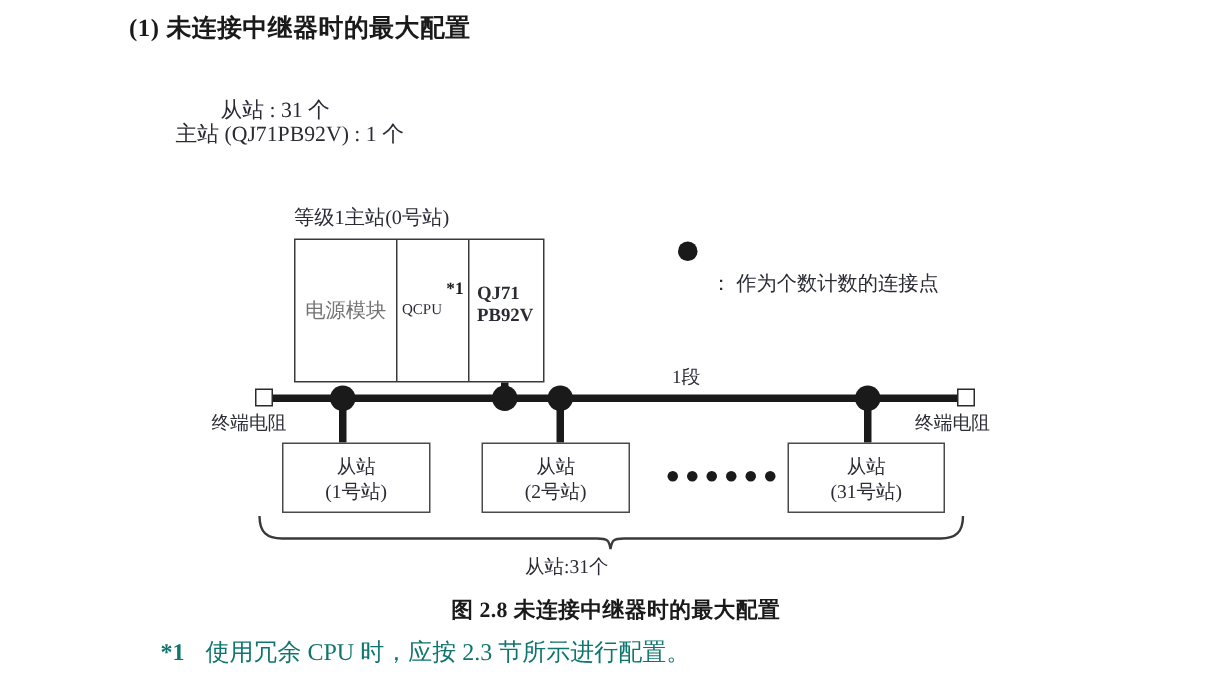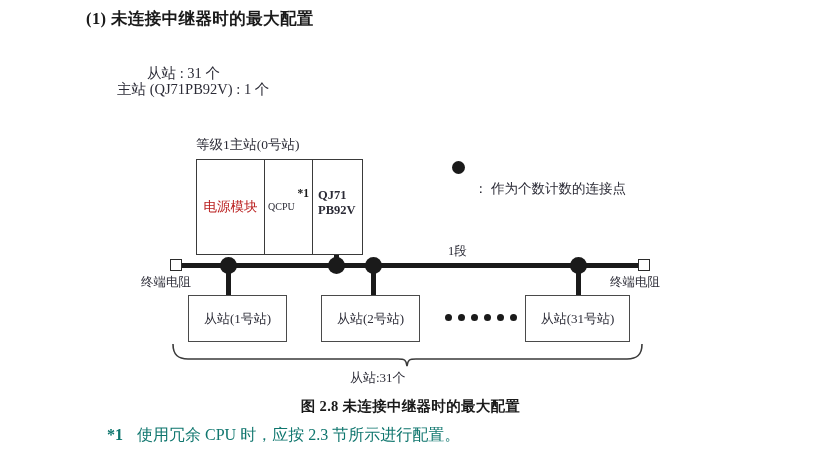--- a/index.html
+++ b/index.html
@@ -129,21 +129,21 @@
     justify-content: flex-start;
   }
   #cell-pb92v {
     flex: 1;
     align-items: flex-start;
     justify-content: flex-start;
     font-weight: bold;
   }
   #power-label {
     font-size: 13.5px;
-    color: #b91c1c;
+    color: #737373;
   }
   #qcpu-label {
     position: absolute;
     left: 3px;
     top: 41px;
     font-size: 10px;
     color: #2b2b36;
   }
   #qcpu-note {
     position: absolute;
@@ -233,21 +233,21 @@
   #drop-2  { left: 371px; top: 266px; height: 30px; }
   #drop-31 { left: 576px; top: 266px; height: 30px; }
 
   
   .slave-box {
     position: absolute;
     border: 1.2px solid #4a4a4a;
     background: #ffffff;
     box-sizing: border-box;
     display: flex;
-    flex-direction: row;
+    flex-direction: column;
     align-items: center;
     justify-content: center;
     font-size: 13px;
     line-height: 17px;
     color: #2b2b36;
   }
   #slave-1  { left: 188px; top: 295px; width: 99px; height: 47px; }
   #slave-2  { left: 321px; top: 295px; width: 99px; height: 47px; }
   #slave-31 { left: 525px; top: 295px; width: 105px; height: 47px; }
 

